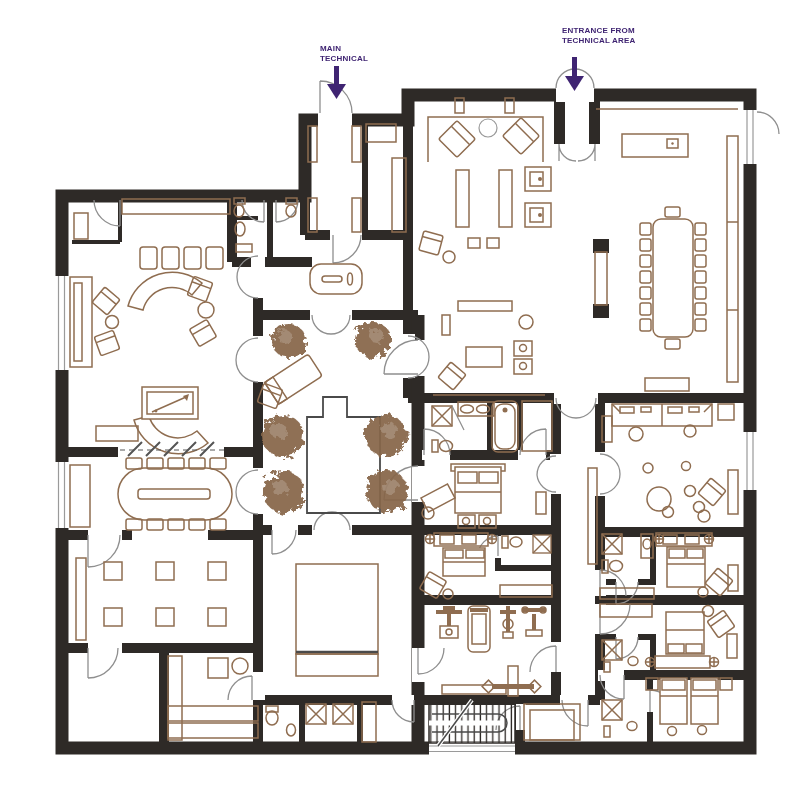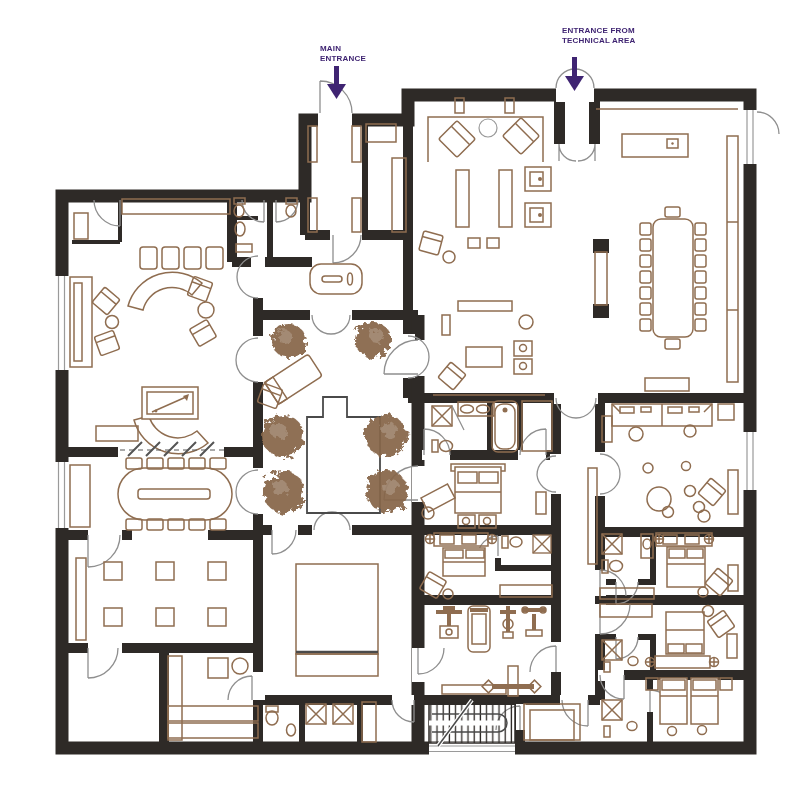--- a/index.html
+++ b/index.html
@@ -546,16 +546,16 @@
       <polygon class="arrow" points="327,84 346,84 336.5,99"></polygon>
     </g>
     <g>
       <rect class="arrow" x="572" y="57" width="5" height="21"></rect>
       <polygon class="arrow" points="565,76 584,76 574.5,91"></polygon>
     </g>
   </g>
 </svg>
 
 <div class="lbl" id="lbl-main">MAIN
-ENTRANCE</div>
+TECHNICAL</div>
 <div class="lbl" id="lbl-tech">ENTRANCE FROM
 TECHNICAL AREA</div>
 </div>
 
 </body></html>

